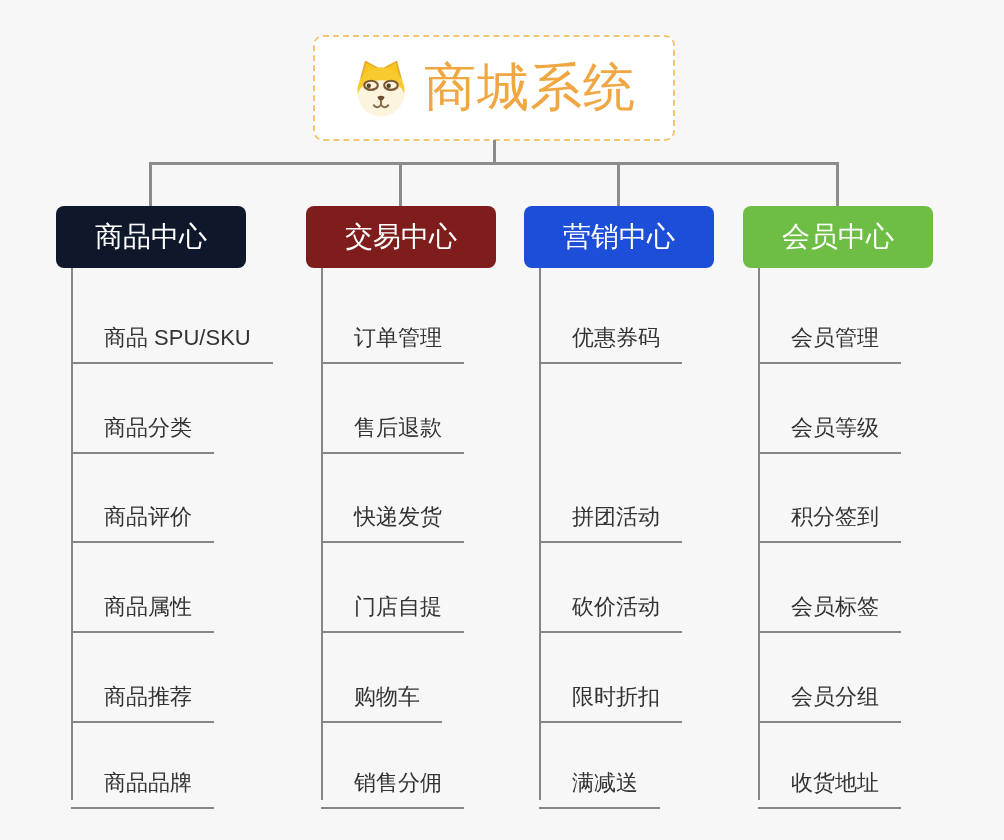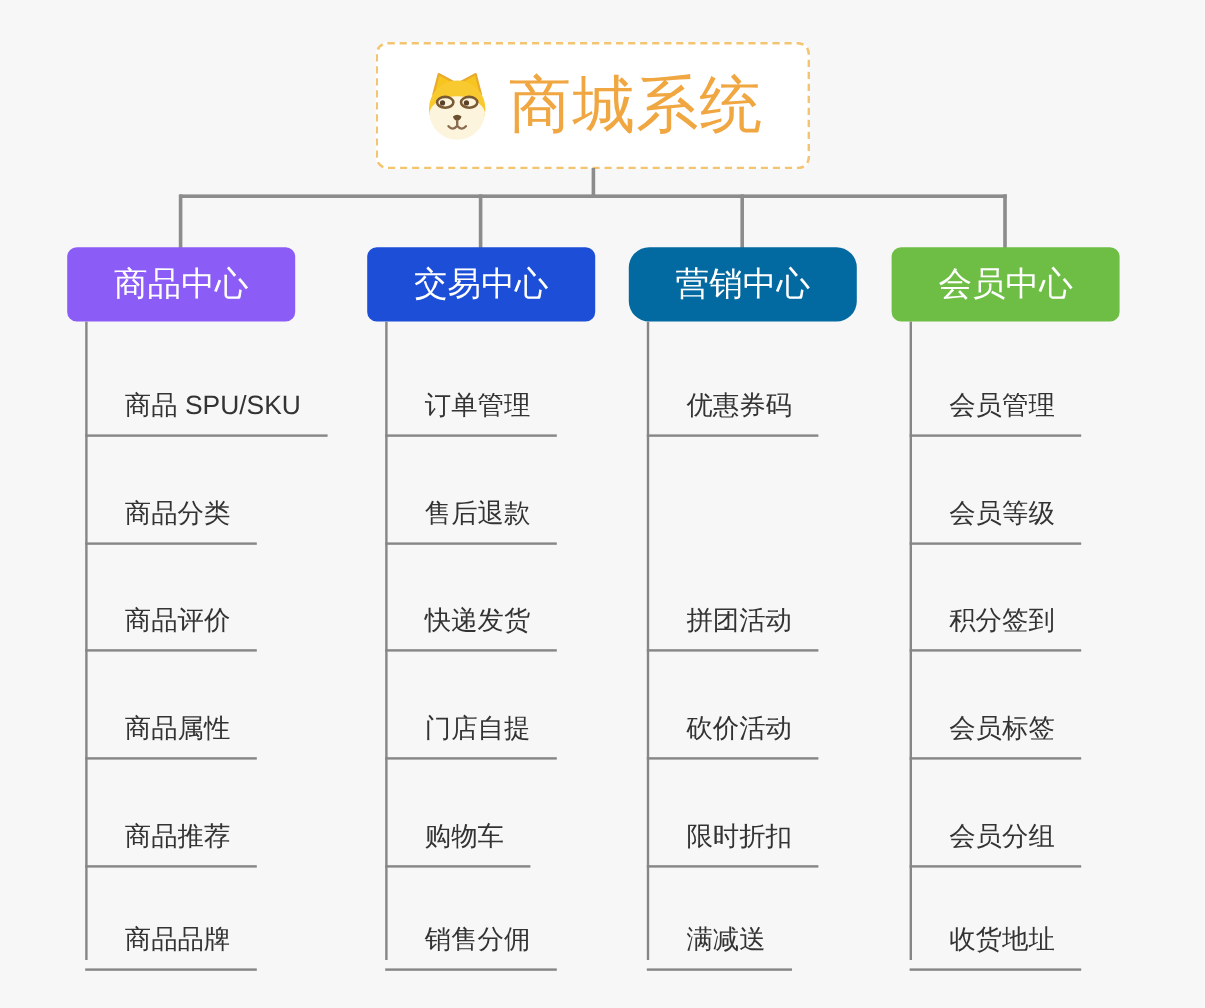--- a/index.html
+++ b/index.html
@@ -65,23 +65,23 @@
   <span class="root-title">商城系统</span>
 </div>
 
 <div class="conn conn-root-v"></div>
 <div class="conn conn-h"></div>
 <div class="conn conn-drop drop-0"></div>
 <div class="conn conn-drop drop-1"></div>
 <div class="conn conn-drop drop-2"></div>
 <div class="conn conn-drop drop-3"></div>
 
-<div class="branch-box branch-0" style="background-color: #8b5cf6;">商品中心</div>
-<div class="branch-box branch-1" style="background-color: #1d4ed8;">交易中心</div>
-<div class="branch-box branch-2" style="background-color: #0369a1; border-radius: 17px;">营销中心</div>
+<div class="branch-box branch-0" style="background-color: #0f172a;">商品中心</div>
+<div class="branch-box branch-1" style="background-color: #7f1d1d;">交易中心</div>
+<div class="branch-box branch-2" style="background-color: #1d4ed8;">营销中心</div>
 <div class="branch-box branch-3" style="background-color: rgb(110, 190, 69);">会员中心</div>
 
 <div class="leaf-col col-0">
   <div class="spine"></div>
   <div class="leaf row-0">商品 SPU/SKU</div>
   <div class="leaf row-1">商品分类</div>
   <div class="leaf row-2">商品评价</div>
   <div class="leaf row-3">商品属性</div>
   <div class="leaf row-4">商品推荐</div>
   <div class="leaf row-5">商品品牌</div>

